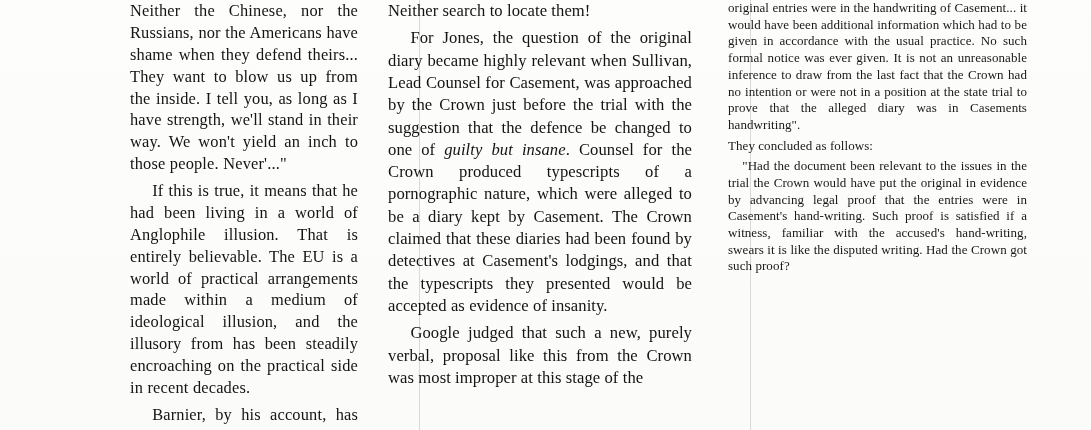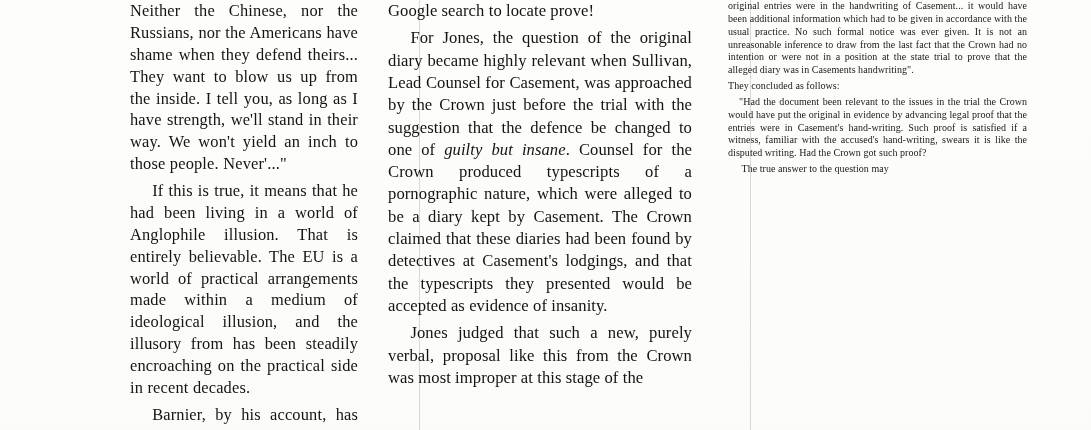--- a/index.html
+++ b/index.html
@@ -67,21 +67,21 @@
     line-height: 1.335;
     letter-spacing: 0.01em;
     word-spacing: 0.01em;
   }
   .c2 p {
     font-size: 16.6px;
     line-height: 1.345;
     letter-spacing: 0.005em;
   }
   .c3 p {
-    font-size: 10px;
+    font-size: 13px;
     line-height: 1.285;
     letter-spacing: 0.005em;
   }
   .indent { text-indent: 1.35em; }
   .noindent { text-indent: 0; }
   .quote-lead { text-indent: 1.1em; }
   em { font-style: italic; }
 
   
   .c1 { color: #141414; }
@@ -102,28 +102,27 @@
   <div class="columns">
 
     <div class="col col-1 c1">
       <p class="noindent cut-top">Neither the Chinese, nor the Russians, nor the Americans have shame when they defend theirs... They want to blow us up from the inside. I tell you, as long as I have strength, we'll stand in their way. We won't yield an inch to those people. Never'..."</p>
       <p class="indent">If this is true, it means that he had been living in a world of Anglophile illusion. That is entirely believable. The EU is a world of practical arrangements made within a medium of ideological illusion, and the illusory from has been steadily encroaching on the practical side in recent decades.</p>
       <p class="indent">Barnier, by his account, has only just come to see what De Gaulle and the founders saw from the start. He had somehow failed to see what Britain was doing the whole time it was a member of the EU.</p>
 
     </div>
 
     <div class="col col-2 c2">
-      <p class="noindent cut-top">Google search to locate prove!</p>
+      <p class="noindent cut-top">Neither search to locate them!</p>
       <p class="indent">
         <span>For Jones, the question of the original diary became highly relevant when Sullivan, Lead Counsel for Casement, was approached by the Crown just before the trial with the suggestion that the defence be changed to one of </span><em>guilty but insane</em><span>. Counsel for the Crown produced typescripts of a pornographic nature, which were alleged to be a diary kept by Casement. The Crown claimed that these diaries had been found by detectives at Casement's lodgings, and that the typescripts they presented would be accepted as evidence of insanity.</span>
       </p>
-      <p class="indent">Jones judged that such a new, purely verbal, proposal like this from the Crown was most improper at this stage of the</p>
+      <p class="indent">Google judged that such a new, purely verbal, proposal like this from the Crown was most improper at this stage of the</p>
     </div>
 
     <div class="col col-3 c3">
       <p class="noindent cut-top">original entries were in the handwriting of Casement... it would have been additional information which had to be given in accordance with the usual practice. No such formal notice was ever given. It is not an unreasonable inference to draw from the last fact that the Crown had no intention or were not in a position at the state trial to prove that the alleged diary was in Casements handwriting".</p>
       <p class="noindent">They concluded as follows:</p>
       <p class="quote-lead">"Had the document been relevant to the issues in the trial the Crown would have put the original in evidence by advancing legal proof that the entries were in Casement's hand-writing. Such proof is satisfied if a witness, familiar with the accused's hand-writing, swears it is like the disputed writing. Had the Crown got such proof?</p>
-      <p class="indent">The true answer to the question may</p>
     </div>
 
   </div>
 </div>
 
 </body></html>

